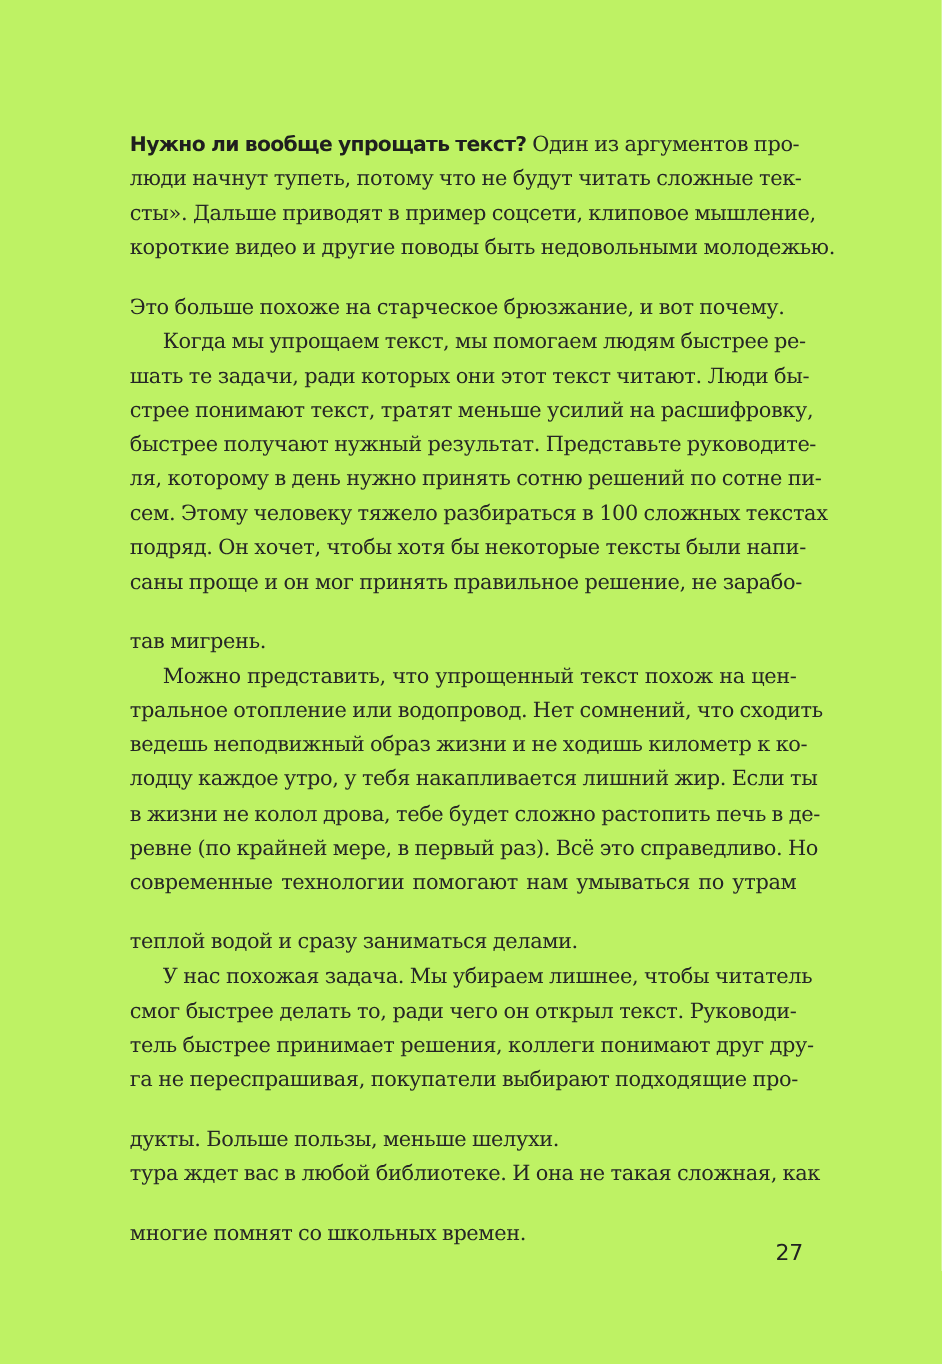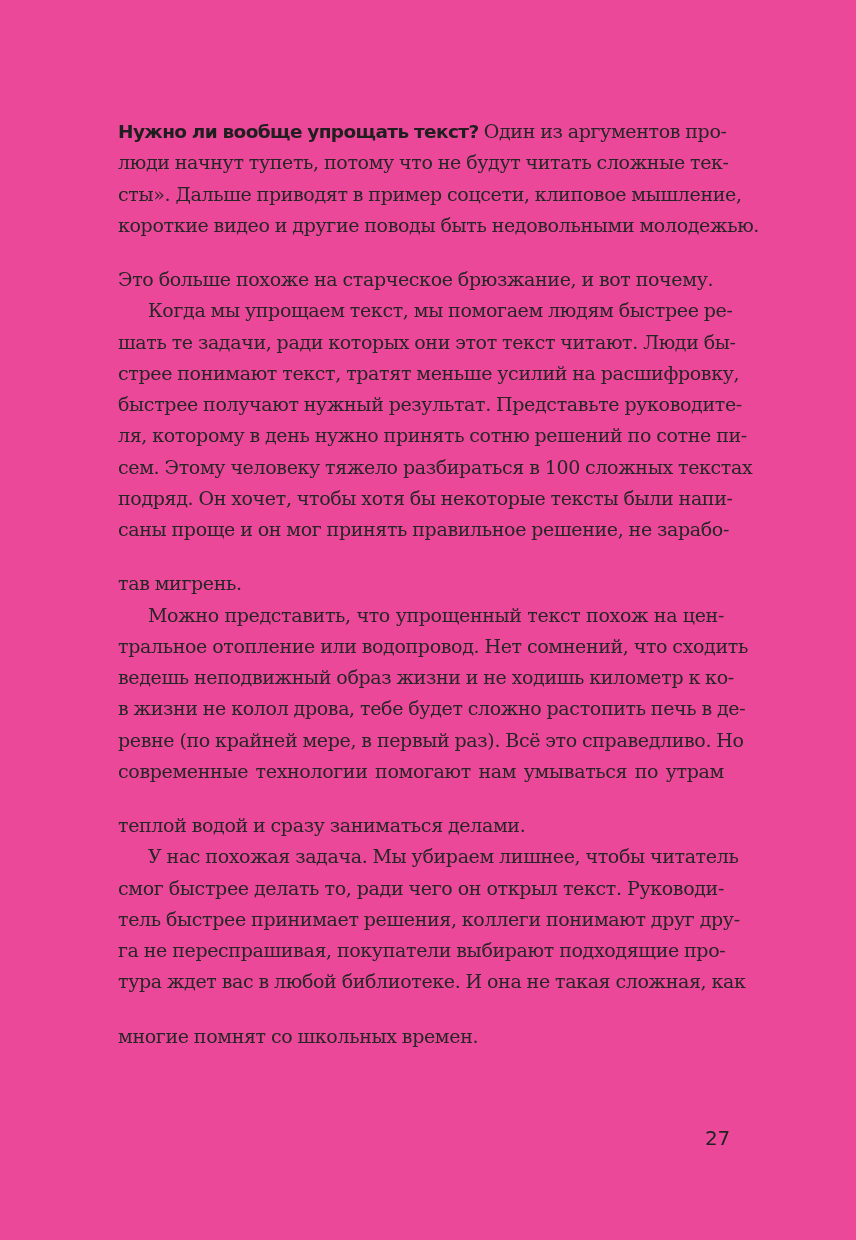--- a/index.html
+++ b/index.html
@@ -1,17 +1,17 @@
 <!DOCTYPE html>
 <html><head>
 <meta charset="utf-8">
 <style>
   html, body { margin: 0; padding: 0; background: #ffffff; }
   body { width: 856px; height: 1240px; position: relative; overflow: hidden; }
-  .page { position: absolute; left: 0; top: 0; width: 856px; height: 1240px; background: #ec4899; }
+  .page { position: absolute; left: 0; top: 0; width: 856px; height: 1240px; background: #bef264; }
   .text-block {
     position: absolute; left: 118px; top: 116px; width: 606px;
     font-family: "DejaVu Serif", "Liberation Serif", serif;
     font-size: 19px; line-height: 31.25px; color: #262626;
     letter-spacing: -0.35px; word-spacing: -0.5px;
   }
   .line { display: block; white-space: nowrap; text-align: justify; text-align-last: justify; height: 31.25px; }
   .line.last { text-align-last: left; margin-top: 23px; }
   .indent { padding-left: 30px; }
   .heading-inline {
@@ -47,31 +47,33 @@
       <span class="line">сем. Этому человеку тяжело разбираться в 100 сложных текстах</span>
       <span class="line">подряд. Он хочет, чтобы хотя бы некоторые тексты были напи-</span>
       <span class="line">саны проще и он мог принять правильное решение, не зарабо-</span>
       <span class="line last">тав мигрень.</span>
     </div>
 
     <div>
       <span class="line indent">Можно представить, что упрощенный текст похож на цен-</span>
       <span class="line">тральное отопление или водопровод. Нет сомнений, что сходить</span>
       <span class="line">ведешь неподвижный образ жизни и не ходишь километр к ко-</span>
+      <span class="line">лодцу каждое утро, у тебя накапливается лишний жир. Если ты</span>
       <span class="line">в жизни не колол дрова, тебе будет сложно растопить печь в де-</span>
       <span class="line">ревне (по крайней мере, в первый раз). Всё это справедливо.  Но</span>
       <span class="line">современные технологии помогают нам умываться по утрам</span>
       <span class="line last">теплой водой и сразу заниматься делами.</span>
     </div>
 
     <div>
       <span class="line indent">У нас похожая задача. Мы убираем лишнее, чтобы читатель</span>
       <span class="line">смог быстрее делать то, ради чего он открыл текст. Руководи-</span>
       <span class="line">тель быстрее принимает решения, коллеги понимают друг дру-</span>
       <span class="line">га не переспрашивая, покупатели выбирают подходящие про-</span>
+      <span class="line last">дукты. Больше пользы, меньше шелухи.</span>
     </div>
 
     <div>
       <span class="line">тура ждет вас в любой библиотеке. И она не такая сложная, как</span>
       <span class="line last">многие помнят со школьных времен.</span>
     </div>
 
   </div>
 
   <div class="page-number">27</div>

